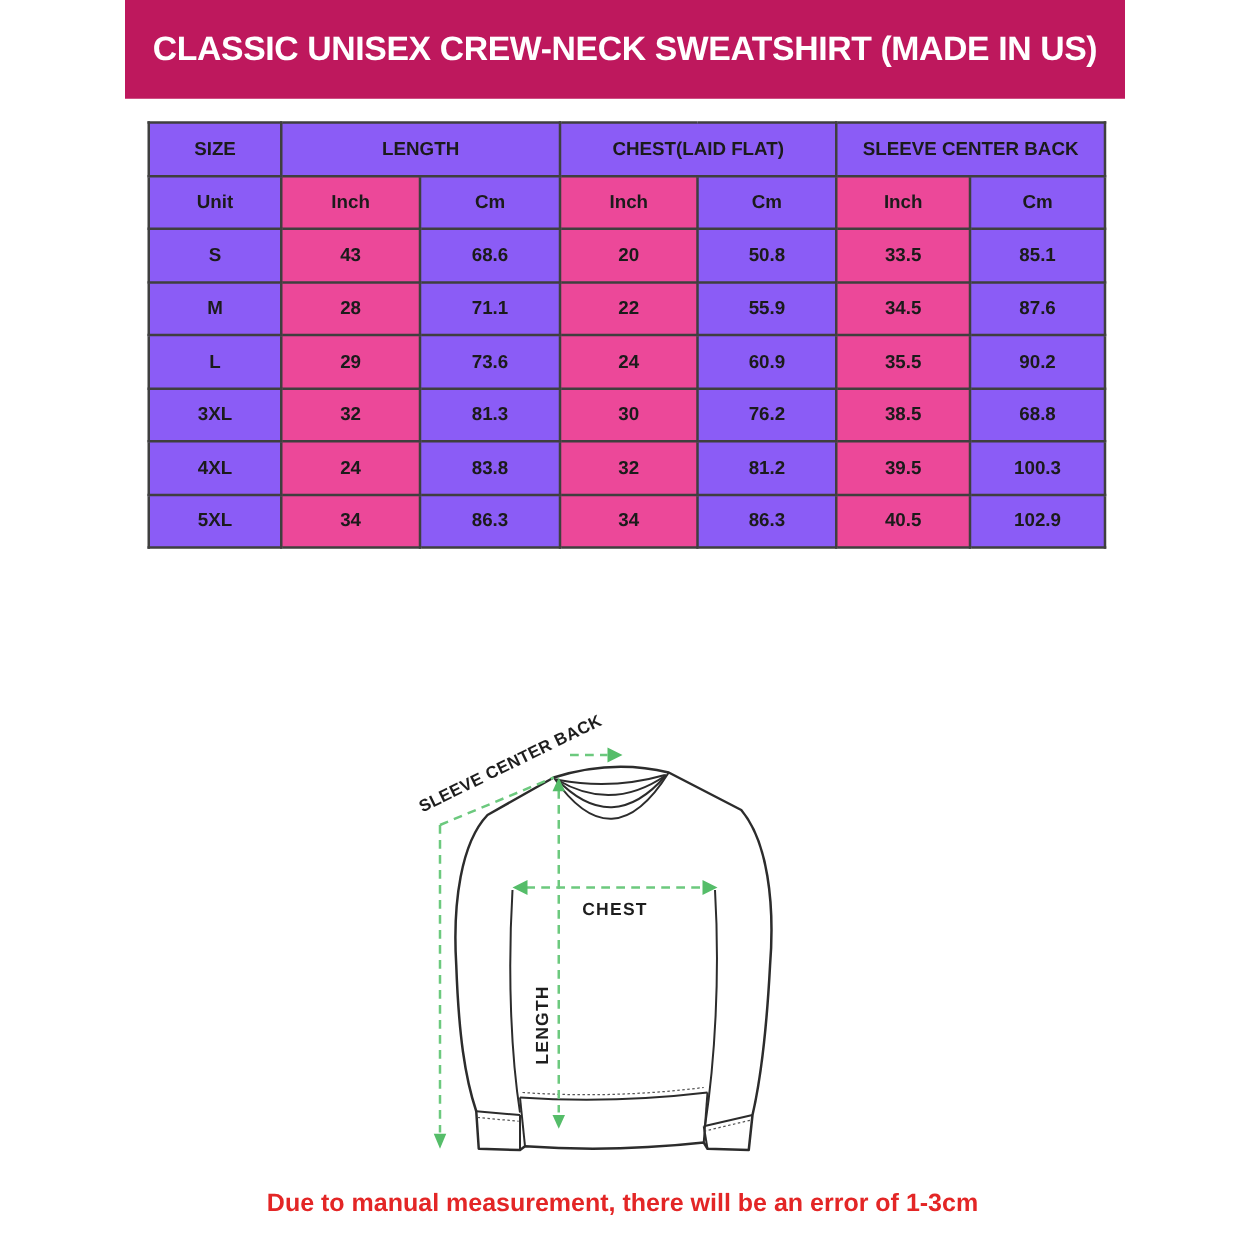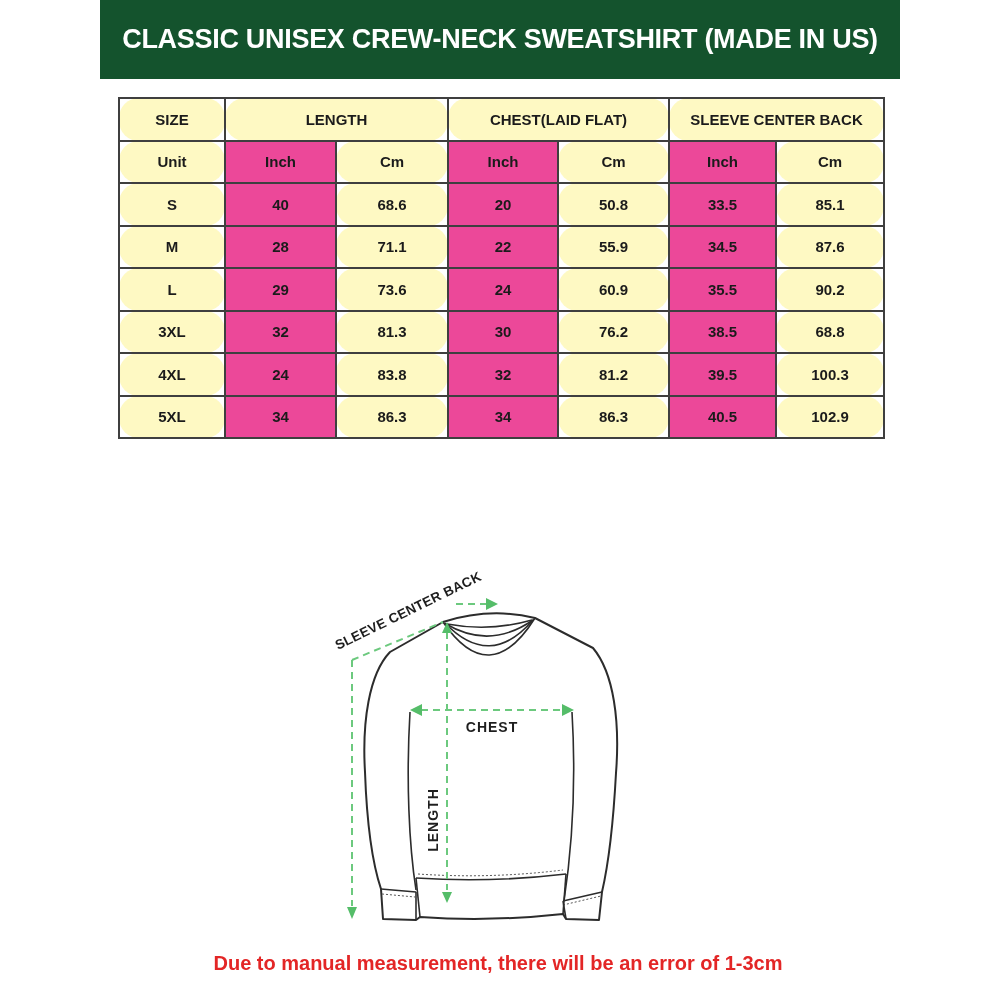--- a/index.html
+++ b/index.html
@@ -5,39 +5,39 @@
   html, body { margin: 0; padding: 0; }
   body { font-family: "Liberation Sans", sans-serif; background: #ffffff; }
   .page {
     position: relative; width: 1000px; height: 1000px;
     background: #ffffff; overflow: hidden;
   }
 
   
   .banner {
     position: absolute; left: 100px; top: 0; width: 800px; height: 79px;
-    background: #14532d; display: flex; align-items: center; justify-content: center;
+    background: #be185d; display: flex; align-items: center; justify-content: center;
   }
   .banner-title {
     color: #ffffff; font-size: 27px; font-weight: bold; letter-spacing: -0.3px;
     white-space: nowrap;
   }
 
   
   .table-wrap { position: absolute; left: 118px; top: 97px; width: 765px; }
   table.size-chart {
     width: 765px; border-collapse: collapse; table-layout: fixed;
   }
   table.size-chart th, table.size-chart td {
     border: 2px solid #3f3f3f;
     text-align: center; vertical-align: middle;
     font-weight: bold; font-size: 15px; color: #1b1b1b;
     height: 40.5px; padding: 0;
   }
-  td.g, th.g { background: #fef9c3; border-radius: 20px; }
+  td.g, th.g { background: #8b5cf6; }
   td.w, th.w { background: #ec4899; }
 
   
   .diagram { position: absolute; left: 300px; top: 570px; width: 400px; height: 380px; }
   .outline { fill: #ffffff; stroke: #2c2c2c; stroke-width: 2; stroke-linejoin: round; }
   .iline   { fill: none; stroke: #2c2c2c; stroke-width: 1.6; }
   .stitch  { fill: none; stroke: #555555; stroke-width: 1; stroke-dasharray: 2 2; }
   .measure { fill: none; stroke: #6cc97e; stroke-width: 2; stroke-dasharray: 7 5; }
   .ahead   { fill: #55bd69; stroke: none; }
   .dlabel  { fill: #1e1e1e; font-weight: bold; font-family: "Liberation Sans", sans-serif; }
@@ -79,21 +79,21 @@
         <th class="g">Unit</th>
         <th class="w">Inch</th>
         <th class="g">Cm</th>
         <th class="w">Inch</th>
         <th class="g">Cm</th>
         <th class="w">Inch</th>
         <th class="g">Cm</th>
       </tr>
       <tr>
         <td class="g">S</td>
-        <td class="w">40</td>
+        <td class="w">43</td>
         <td class="g">68.6</td>
         <td class="w">20</td>
         <td class="g">50.8</td>
         <td class="w">33.5</td>
         <td class="g">85.1</td>
       </tr>
       <tr>
         <td class="g">M</td>
         <td class="w">28</td>
         <td class="g">71.1</td>

